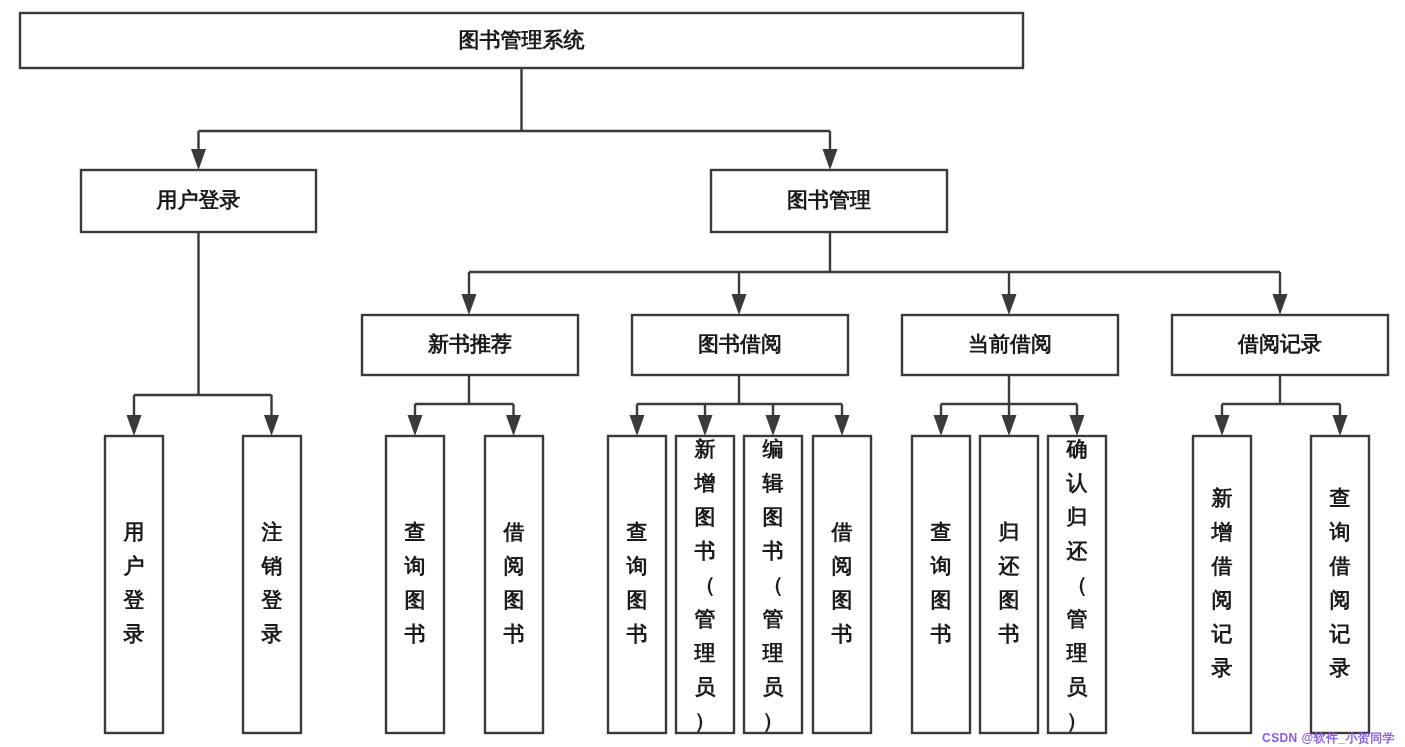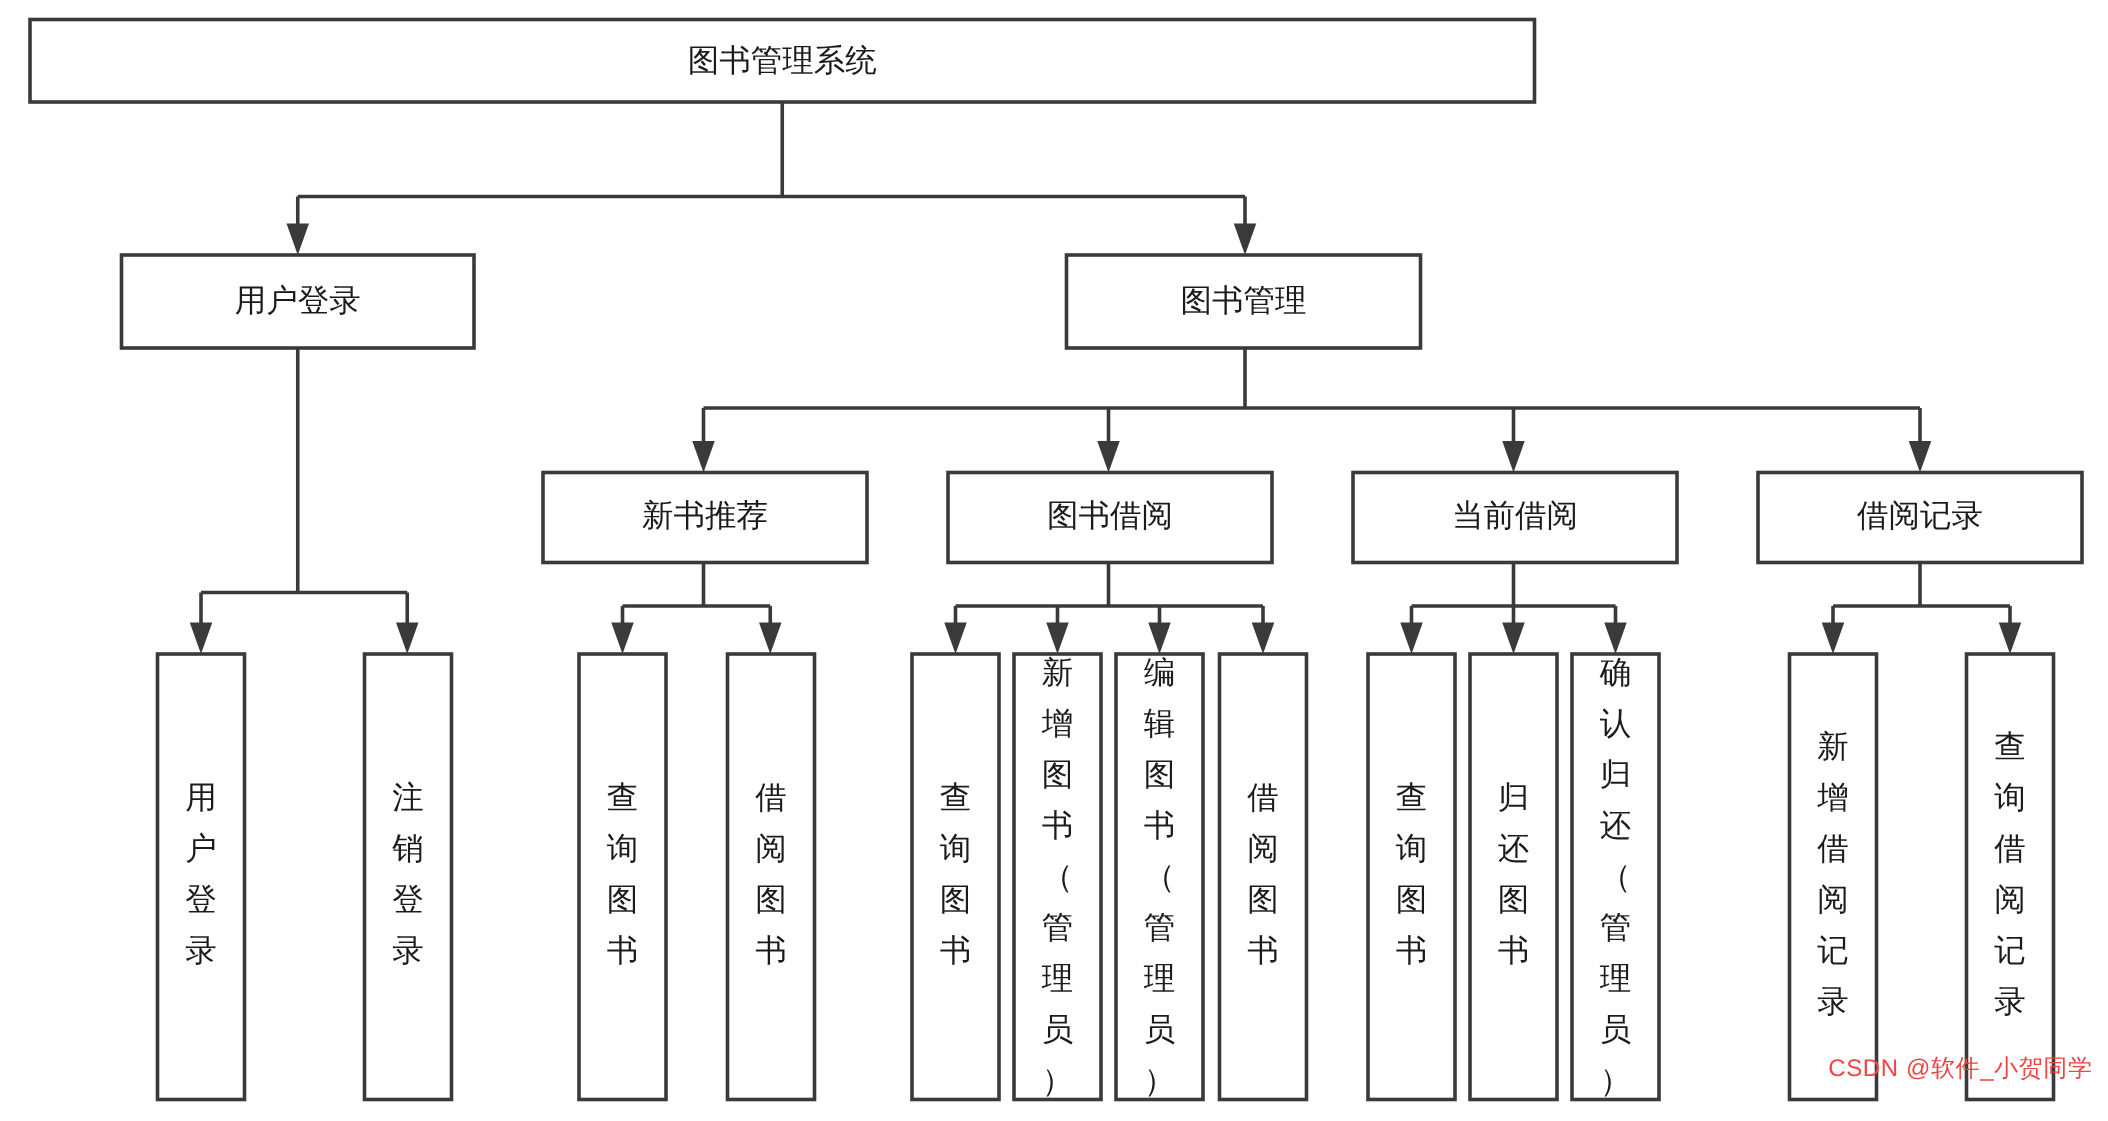--- a/index.html
+++ b/index.html
@@ -11,20 +11,21 @@
     width: 1405px;
     height: 747px;
     font-family: "Liberation Sans", "DejaVu Sans", sans-serif;
     overflow: hidden;
     position: relative;
   }
   #diagram-root {
     position: relative;
     width: 1405px;
     height: 747px;
+    font-weight: bold;
   }
   svg#tree-svg {
     position: absolute;
     left: 0;
     top: 0;
     width: 1405px;
     height: 747px;
     display: block;
   }
   .node-box {
@@ -51,24 +52,24 @@
   }
   .node-label-v {
     font-family: "Liberation Sans", "DejaVu Sans", sans-serif;
     font-size: 21px;
     fill: #1b1b1b;
     text-anchor: middle;
   }
   .watermark {
     position: absolute;
     right: 10px;
-    bottom: 24px;
-    font-family: "Liberation Sans", "DejaVu Sans", sans-serif;
-    font-size: 16px;
-    color: #ef4444;
+    bottom: 0;
+    font-family: "Liberation Sans", "DejaVu Sans", sans-serif;
+    font-size: 12px;
+    color: #8b5cf6;
     letter-spacing: 0.4px;
     white-space: nowrap;
     pointer-events: none;
   }
 </style>
 </head>
 <body>
 
 <div id="diagram-root">
 

